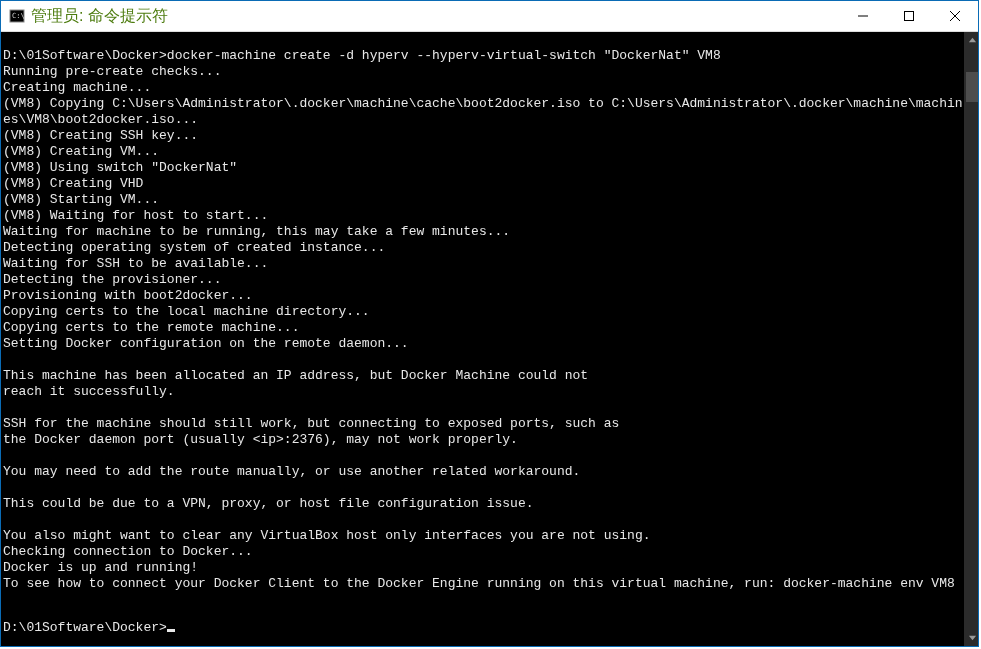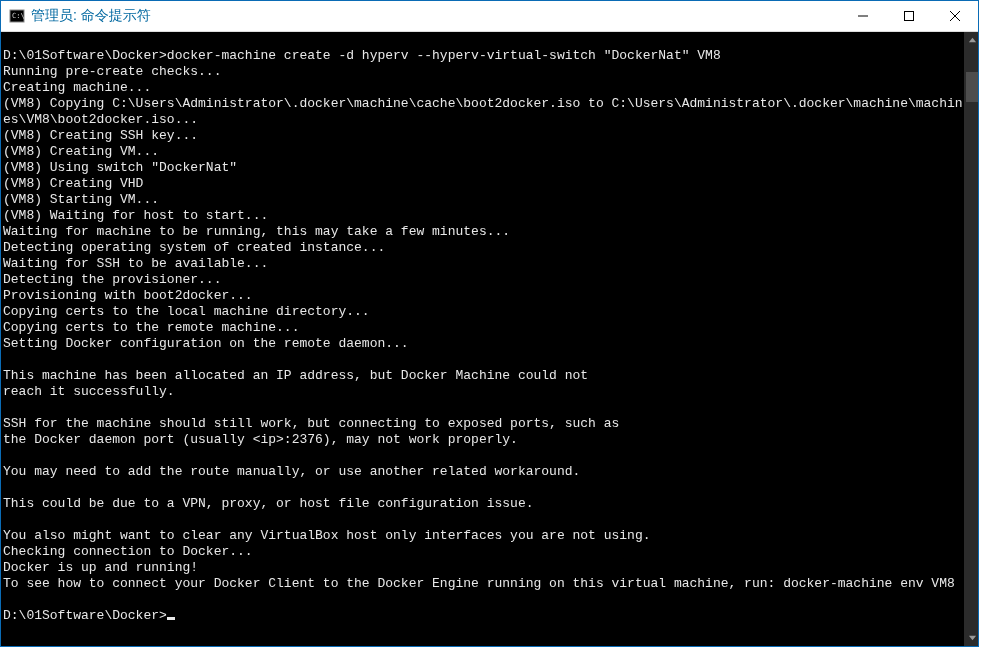--- a/index.html
+++ b/index.html
@@ -31,22 +31,22 @@
   .titlebar-icon {
     width: 16px;
     height: 16px;
     margin: 0 6px 0 8px;
     display: flex;
     align-items: center;
     justify-content: center;
   }
   .titlebar-icon svg { display:block; }
   .titlebar-title {
-    font-size: 14px;
-    color: #0369a1;
+    font-size: 16px;
+    color: #4d7c0f;
     flex: 0 0 auto;
   }
   .titlebar-spacer { flex: 1 1 auto; }
   .winbtn {
     width: 46px;
     height: 30px;
     display: flex;
     align-items: center;
     justify-content: center;
     color: #000;
@@ -64,21 +64,21 @@
     margin: 0;
     color: #e8e8e8;
     font-family: "NSimSun","SimSun","Consolas","Courier New",monospace;
     font-size: 13px;
     line-height: 16px;
     white-space: pre-wrap;
     word-break: break-all;
     overflow: hidden;
   }
   .terminal .line { display:block; }
-  .prompt-line { display:flex; align-items:flex-end; }
+  .prompt-line { display:flex; align-items:flex-end;margin-top:12px; }
   .prompt-line .prompt { flex:0 0 auto; }
   .cursor {
     display:inline-block;
     width:8px;
     height:3px;
     background:#e8e8e8;
     margin-left:0px;
     vertical-align:baseline;
     position:relative;
     top:1px;

